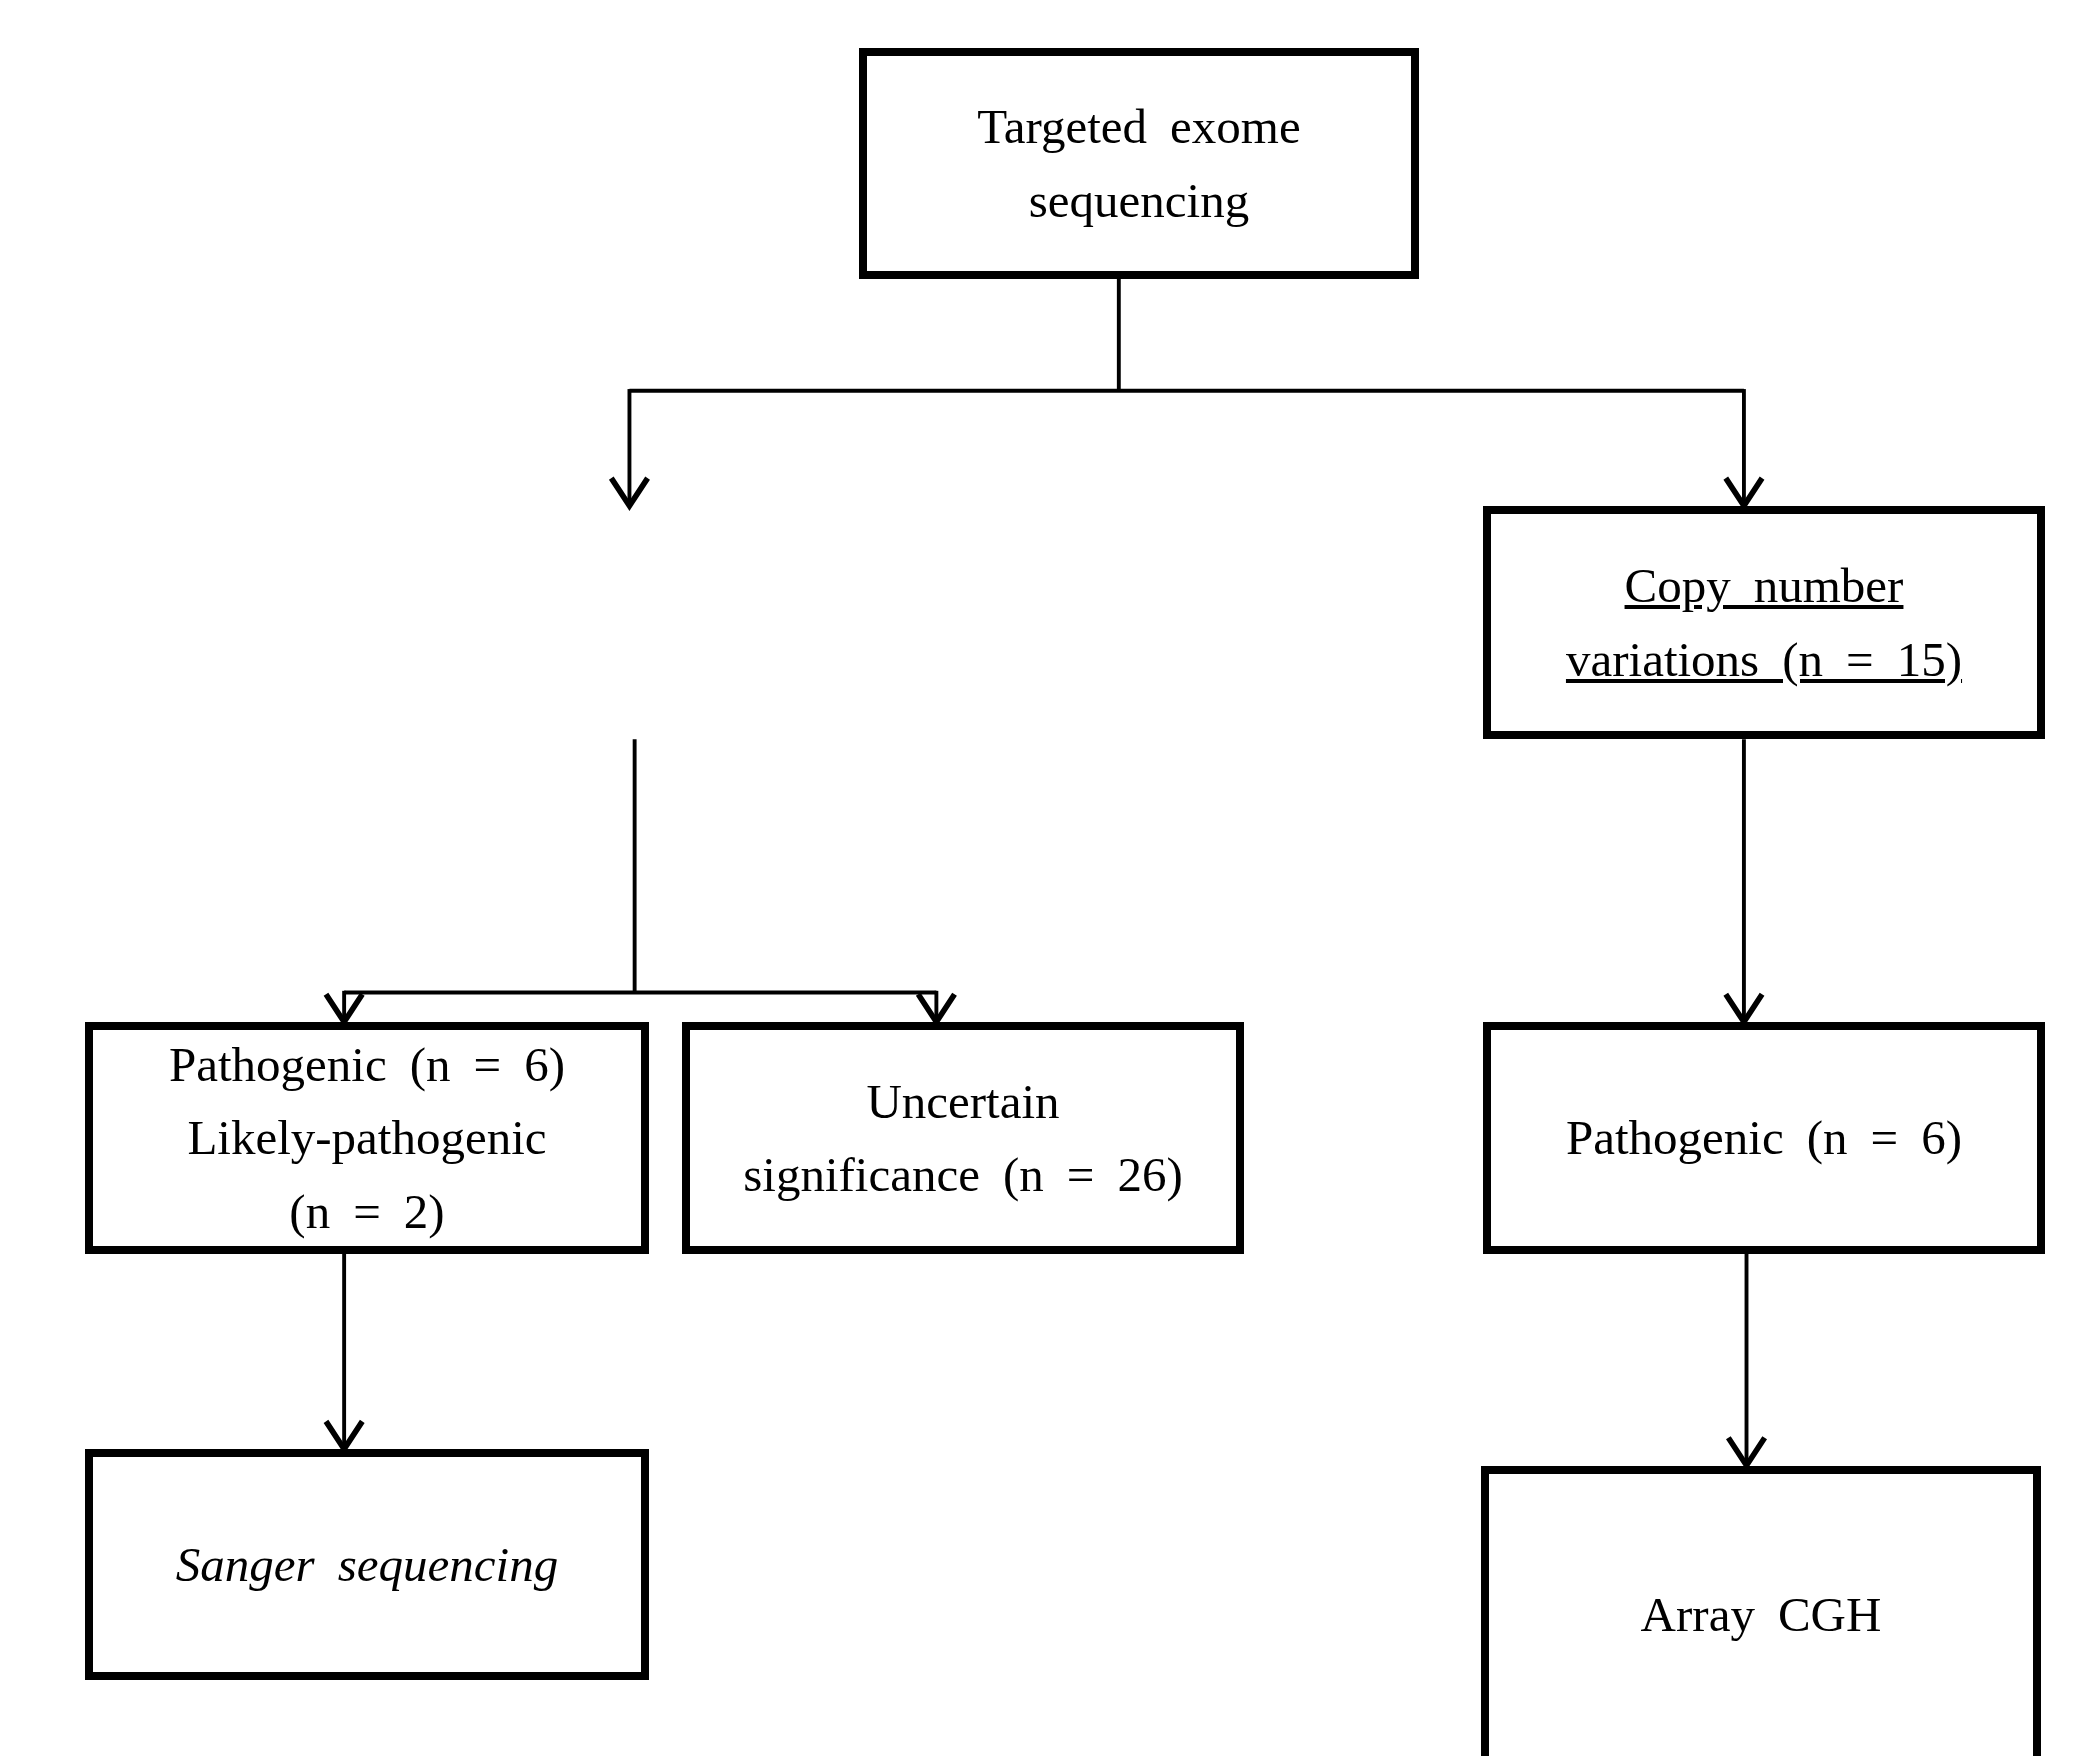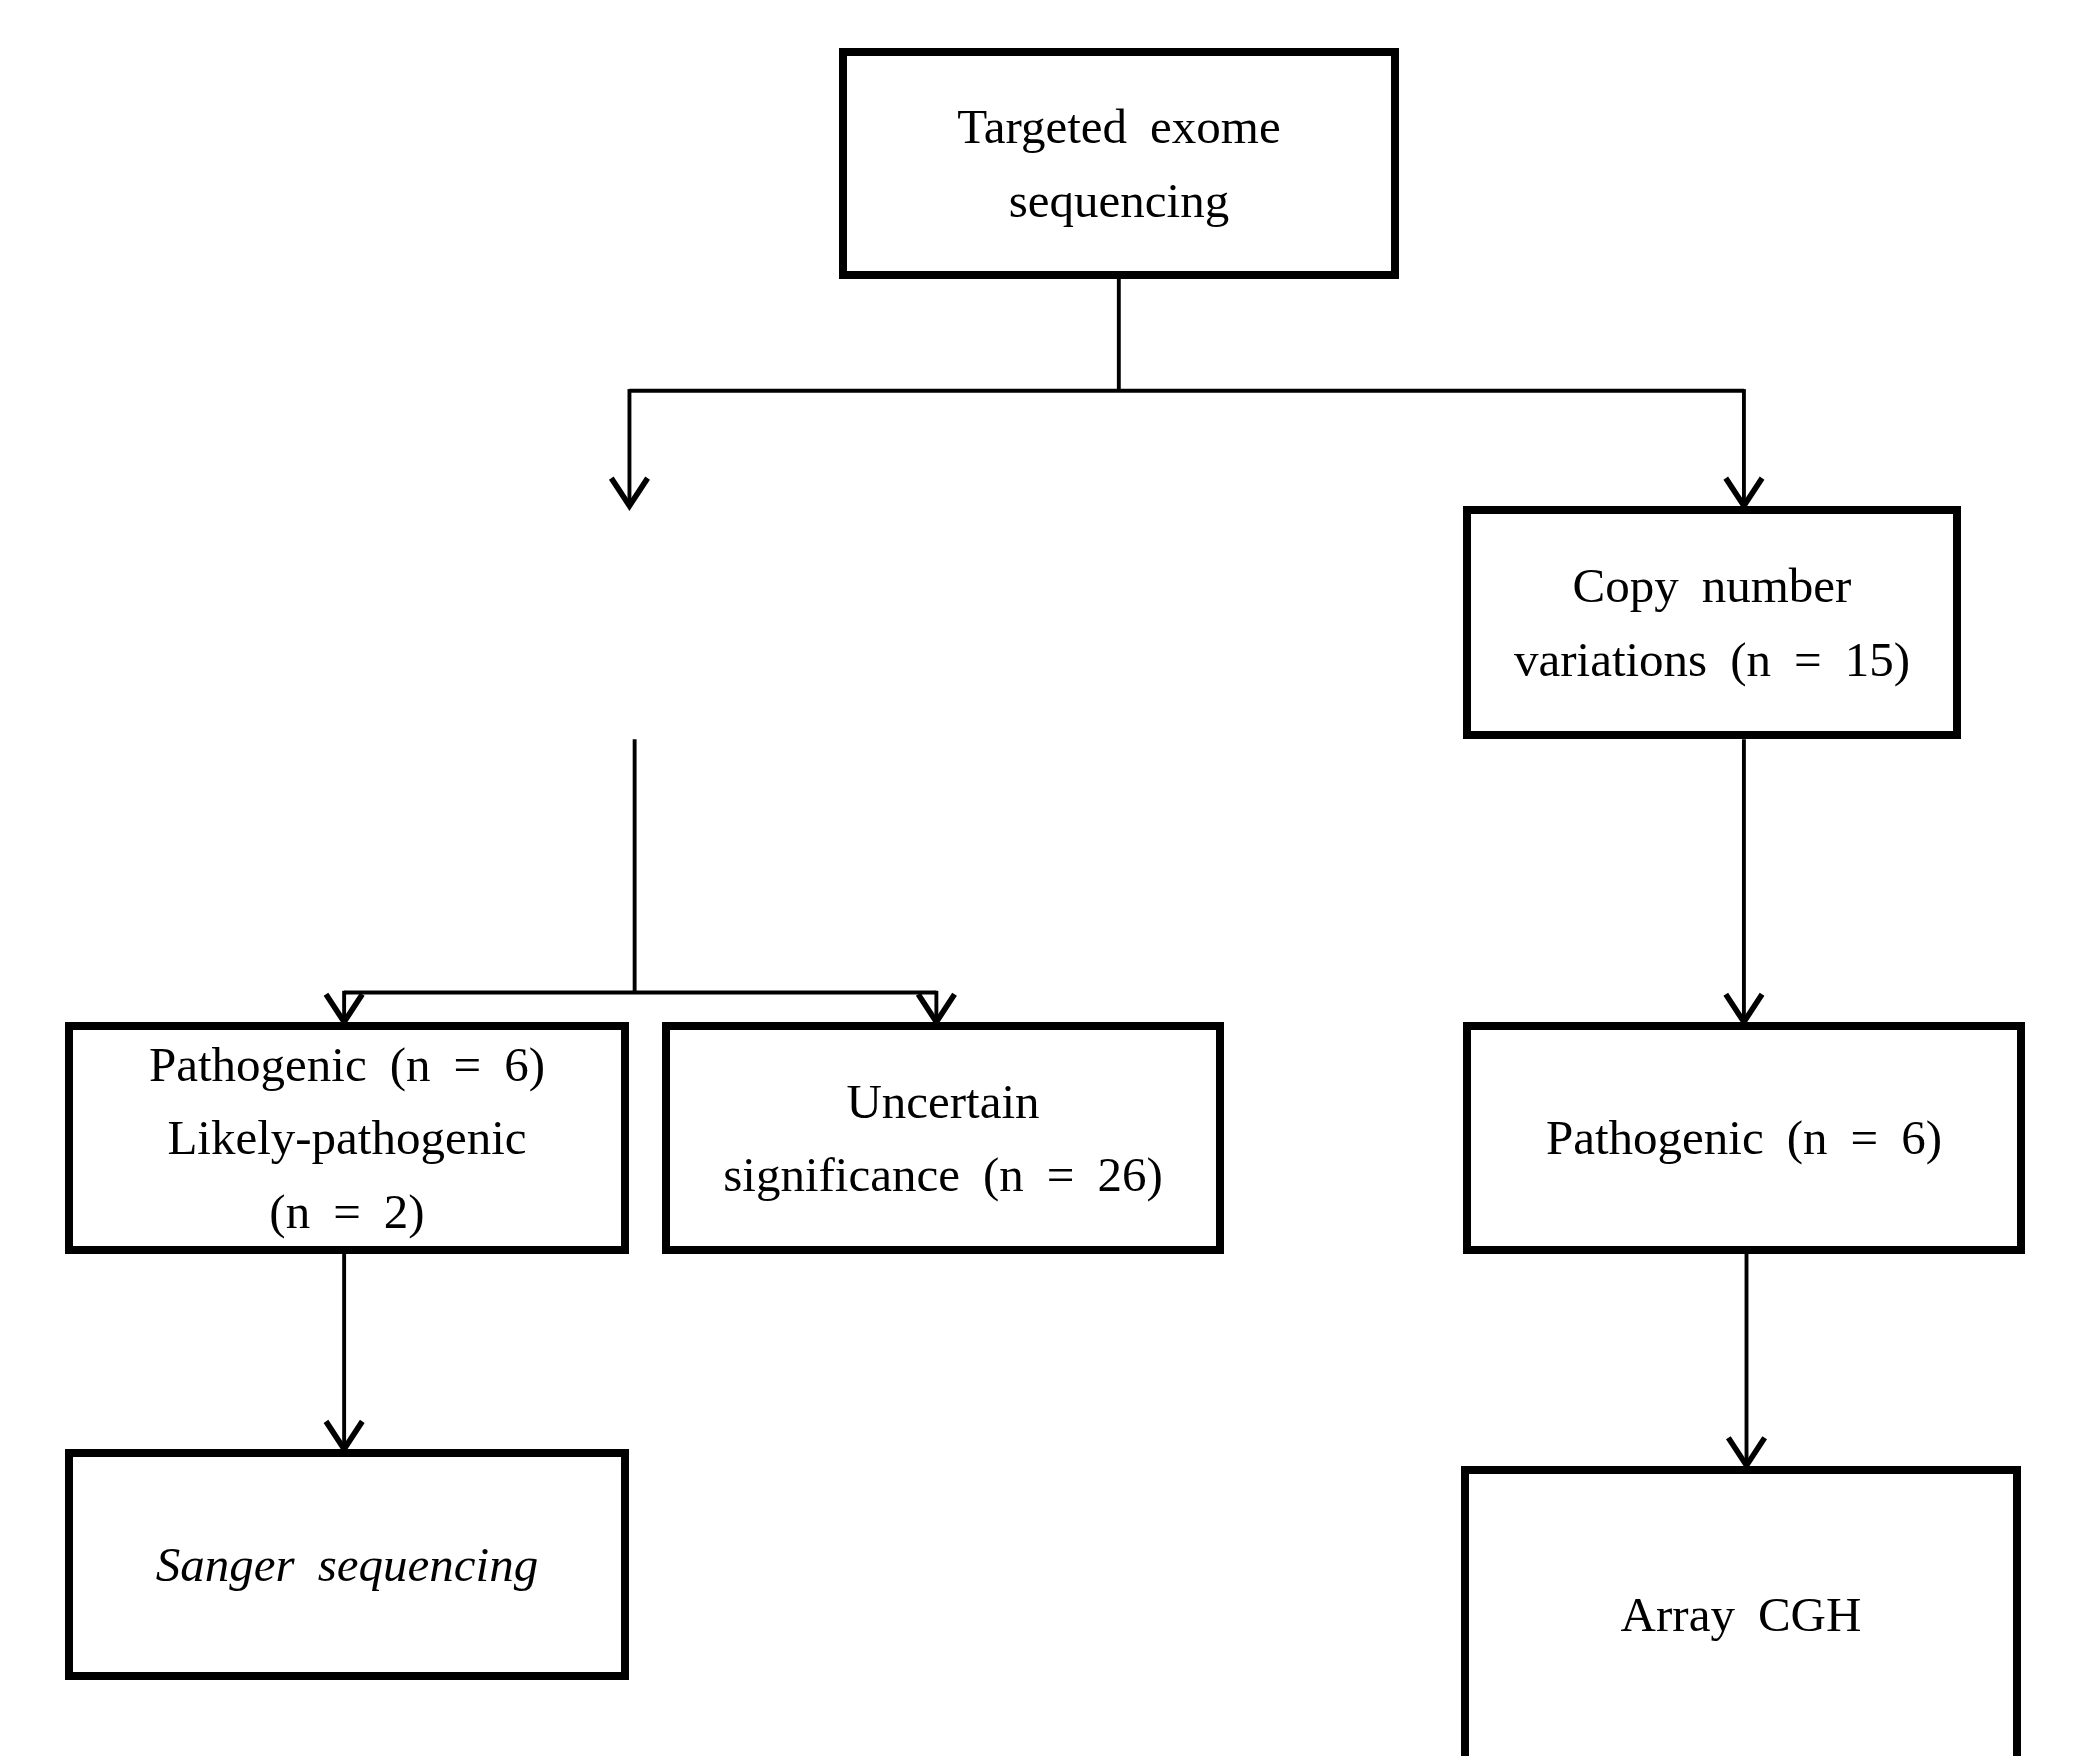--- a/index.html
+++ b/index.html
@@ -24,34 +24,35 @@
   }
   .node {
     position: absolute;
     box-sizing: border-box;
     border: 8.6px solid #000000;
     background: #ffffff;
     display: flex;
     align-items: center;
     justify-content: flex-end;
     text-align: center;
+    margin-left: 20px;
   }
   .node .label {
     display: block;
     width: 100%;
     font-size: 49px;
     line-height: 1.5;
     white-space: pre-line;
     word-spacing: 0.22em;
     color: #000000;
   }
   
   .n-root      { left: 839px;  top: 48px;   width: 560px; height: 231px; }
   .n-snv       { left: 355px;  top: 506px;  width: 560px; height: 233px; }
-  .n-cnv       { left: 1463px; top: 506px;  width: 498px; height: 233px; }
+  .n-cnv       { left: 1463px; top: 506px;  width: 562px; height: 233px; text-decoration: underline; }
   .n-pathlp    { left: 65px;   top: 1022px; width: 564px; height: 232px; }
   .n-uncertain { left: 662px;  top: 1022px; width: 562px; height: 232px; }
   .n-cnvpath   { left: 1463px; top: 1022px; width: 562px; height: 232px; }
   .n-sanger    { left: 65px;   top: 1449px; width: 564px; height: 231px; font-style: italic; }
   .n-arraycgh  { left: 1461px; top: 1466px; width: 560px; height: 298px; }
 
   .edge {
     stroke: #000000;
     stroke-width: 4.5;
     fill: none;

